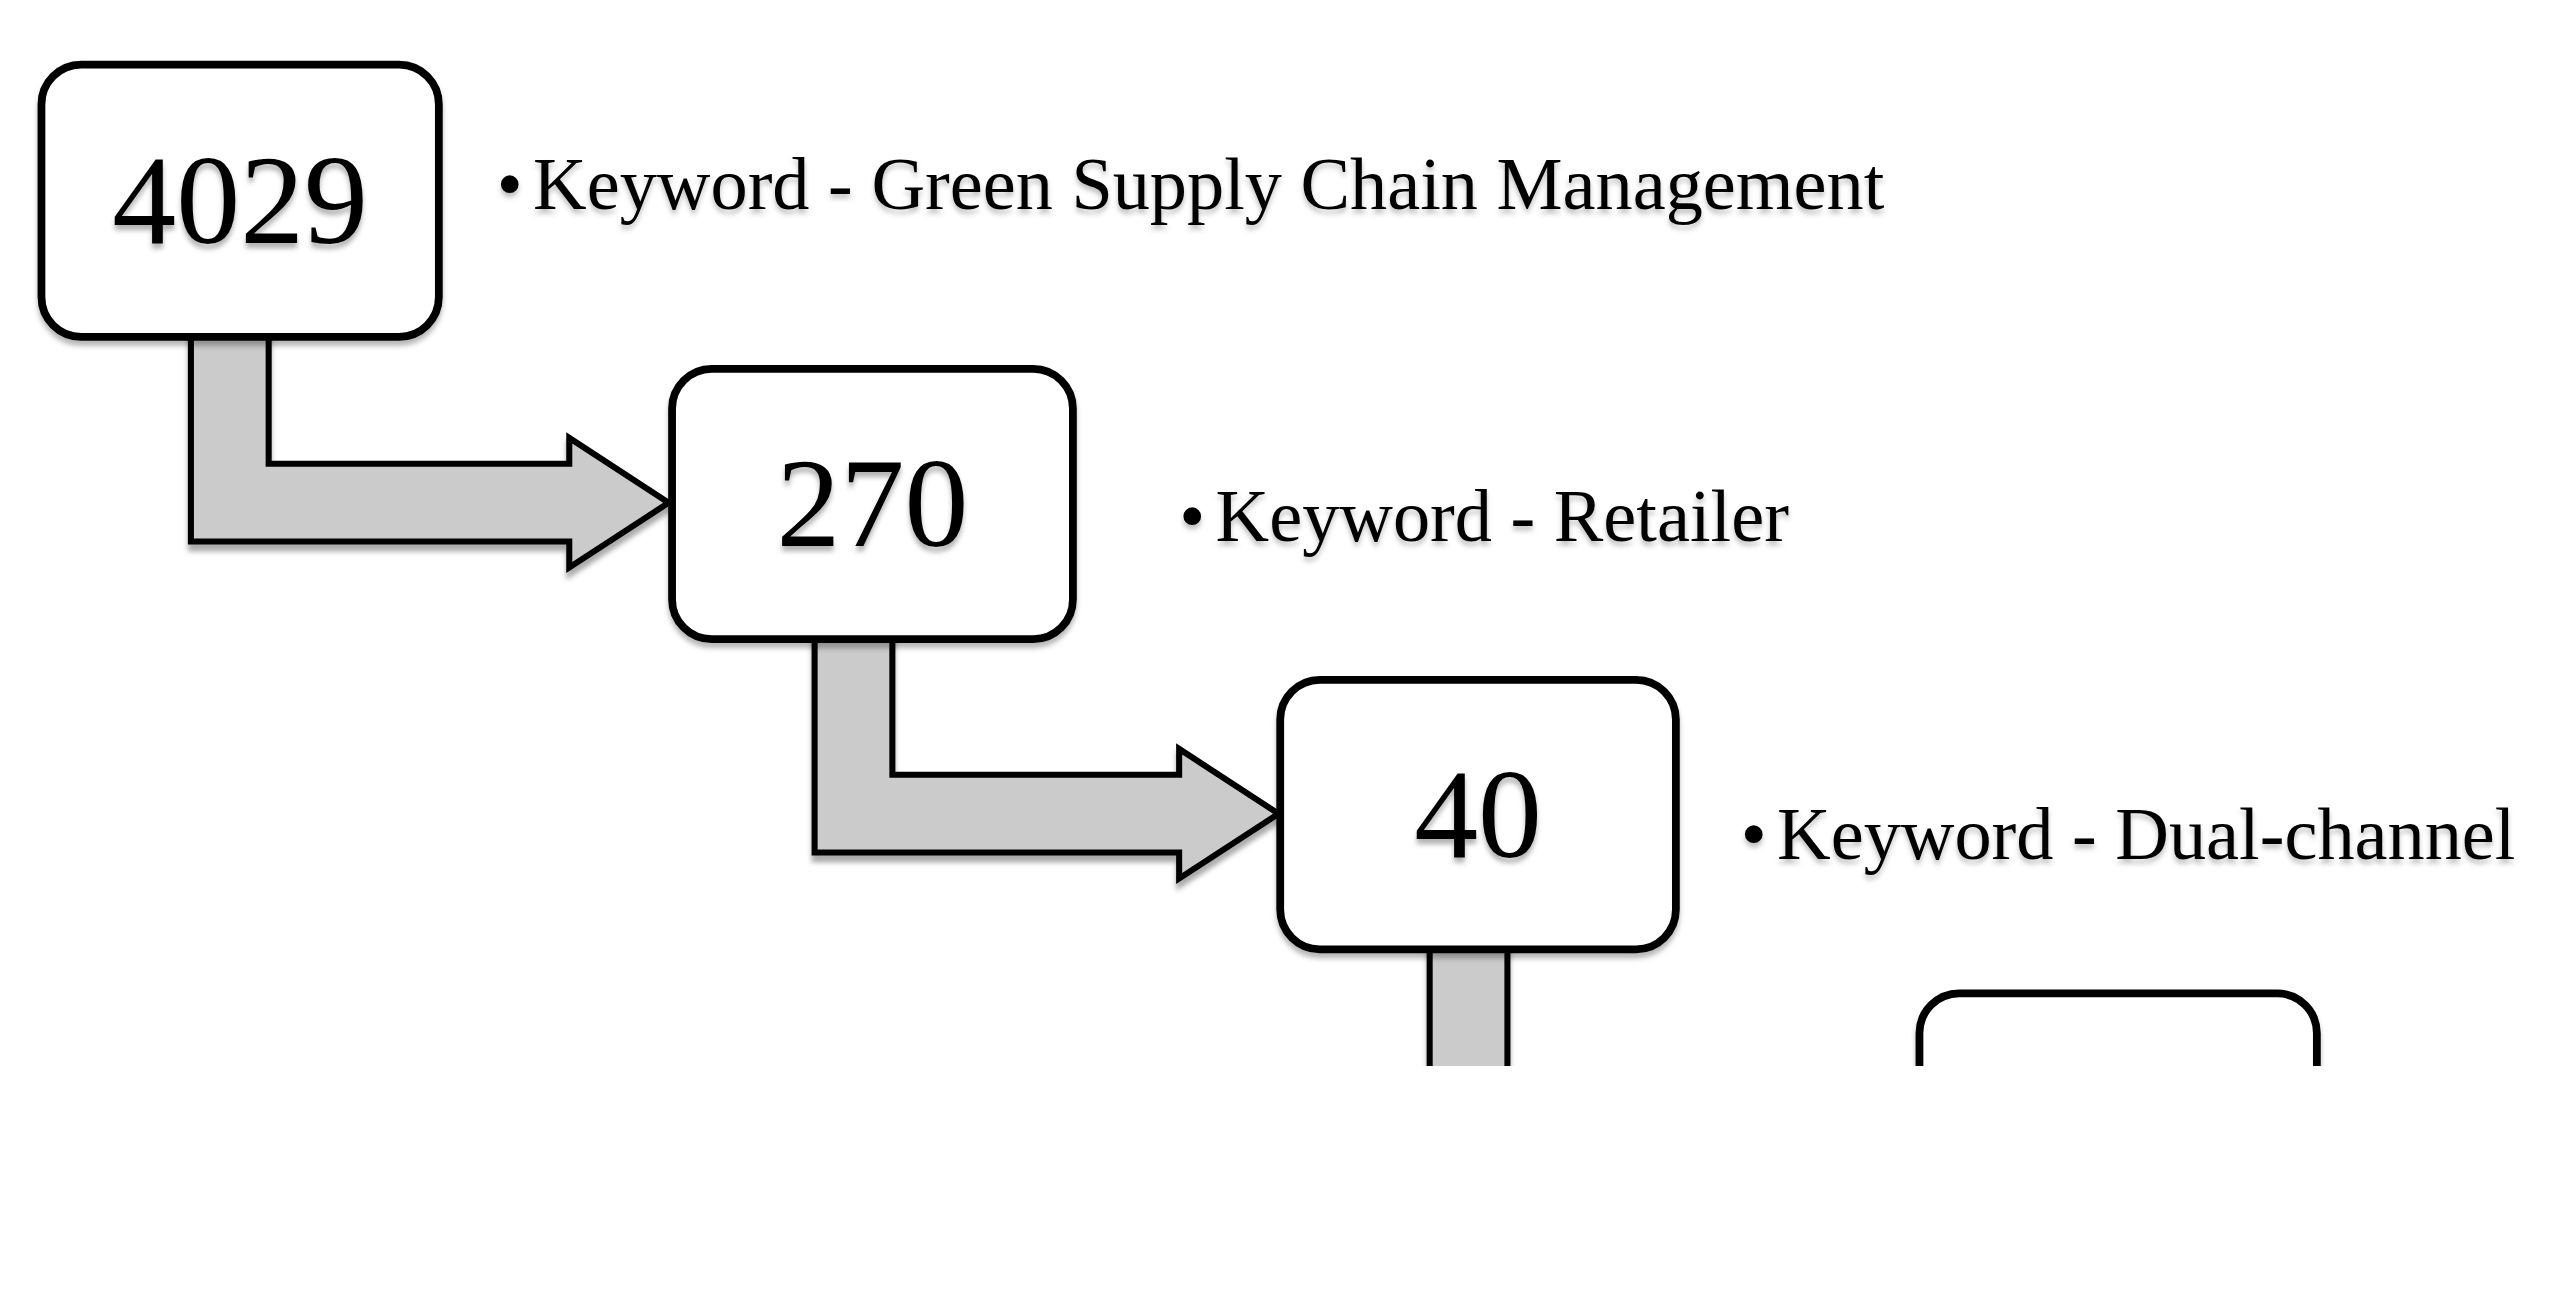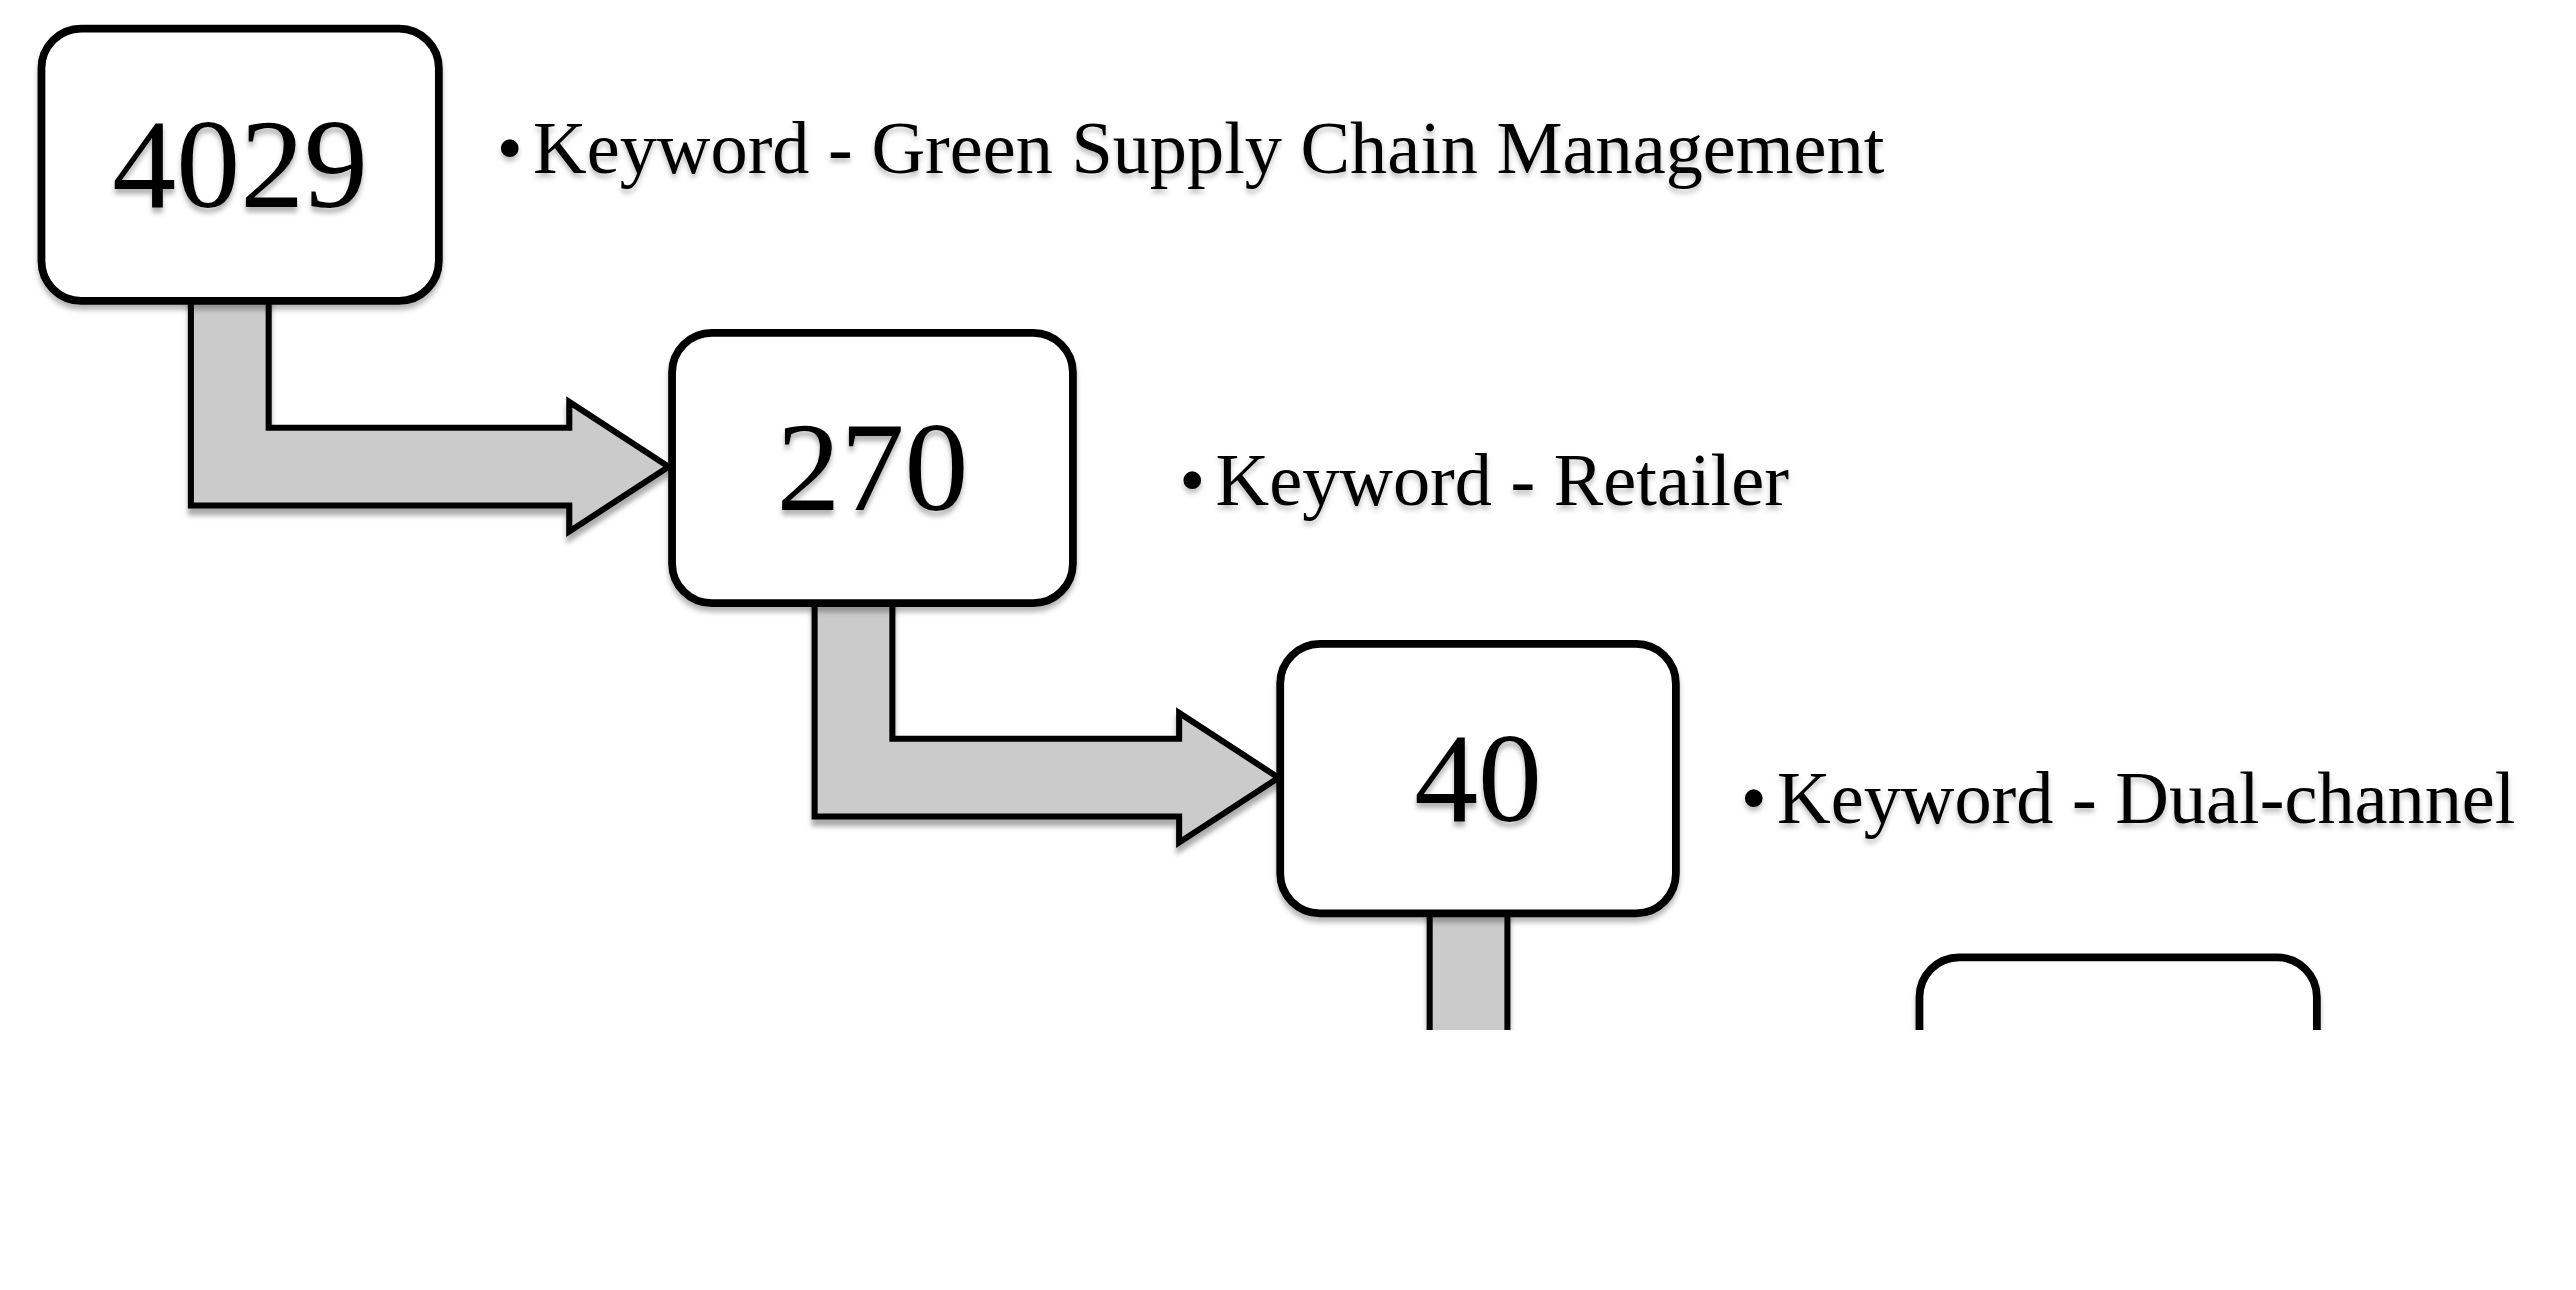--- a/index.html
+++ b/index.html
@@ -6,20 +6,21 @@
     margin: 0;
     padding: 0;
     background: var(--background, #ffffff);
   }
   .stage {
     position: relative;
     width: 2576px;
     height: 1030px;
     background: var(--background, #ffffff);
     overflow: hidden;
+    margin-top: 36px;
   }
   svg { display: block; }
 
   .box {
     fill: var(--box-fill, #ffffff);
     stroke: var(--outline, #000000);
     stroke-width: 9;
     filter: drop-shadow(0 6px 3px rgba(0,0,0,0.28));
   }
   .arrow {

